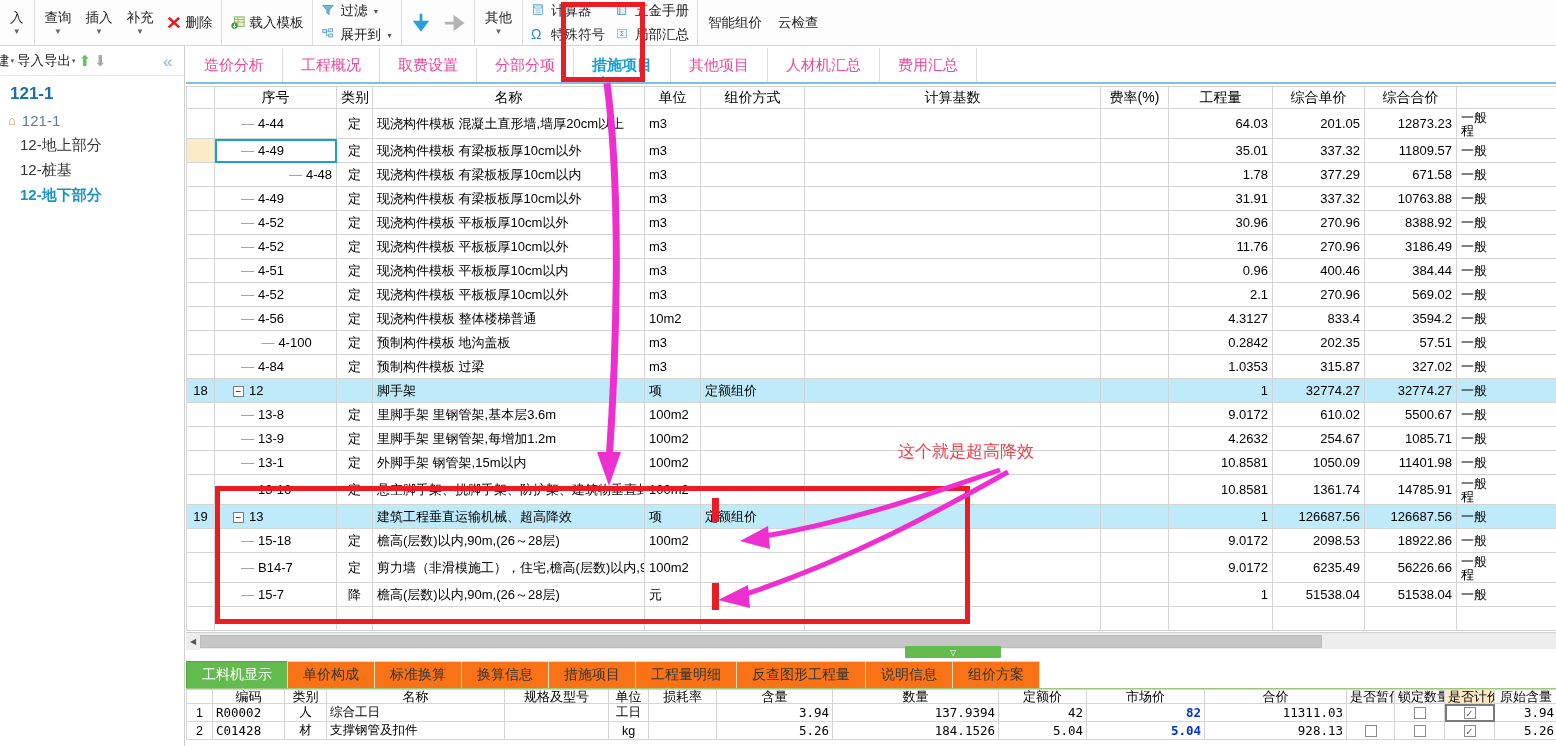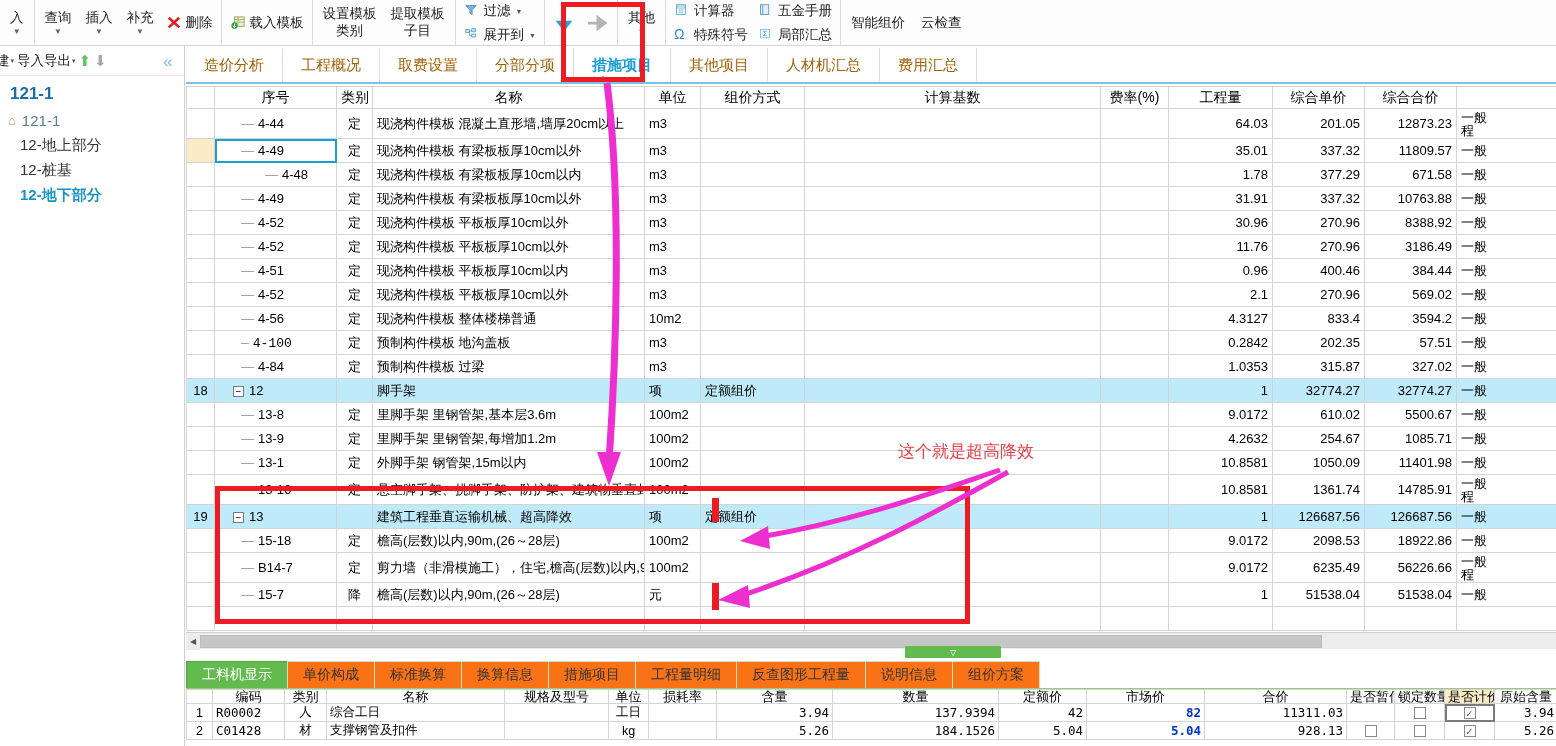--- a/index.html
+++ b/index.html
@@ -76,21 +76,21 @@
   }
 
   
   .tabbar {
     position: absolute; left: 186px; top: 48px; width: 1370px; height: 36px;
     display: flex; align-items: flex-end;
     border-bottom: 2px solid #7cc0e8; background: #fff;
   }
   .tab {
     height: 34px; display:flex; align-items:center; justify-content:center;
-    padding: 0 18px; font-size: 15px; color:#a16207;
+    padding: 0 18px; font-size: 15px; color:#ec4899;
     border-right: 1px solid #dcdcdc; cursor: pointer; white-space:nowrap;
   }
   .tab.active { color: #1a9fd4; font-weight: bold; }
   .tab-pointer {
     position:absolute; left:598px; top:72px; color:#2aa3dd; font-size:10px;
   }
 
   
   .grid-wrap {
     position: absolute; left: 186px; top: 86px; width: 1370px; height: 545px;
@@ -227,30 +227,20 @@
             <circle cx="4" cy="11" r="3.6" fill="#3aa24a"></circle>
             <path d="M4 9 L4 13 M2.4 11.4 L4 13 L5.6 11.4" stroke="#fff" stroke-width="1" fill="none"></path>
           </svg>
         </span>
         <span>载入模板</span>
       </div>
     </div>
 
 
 
-    <div class="rgroup">
-      <div class="rbtn two">
-        <span style="white-space:pre-line; text-align:center;">设置模板
-类别</span>
-      </div>
-      <div class="rbtn two">
-        <span style="white-space:pre-line; text-align:center;">提取模板
-子目</span>
-      </div>
-    </div>
 
     <div class="rgroup">
       <div class="stackcol">
         <div class="rbtn-h">
           <span class="ico">
             <svg viewBox="0 0 16 16" width="14" height="12">
                 <path d="M1 2 H15 L9.5 8 V14 L6.5 12 V8 Z" fill="#6fb7e0" stroke="#3f8ab5"></path>
               </svg>
           </span>
           <span>过滤</span>
@@ -460,21 +450,21 @@
             <td></td>
             <td></td>
             <td class="num"></td>
             <td class="num">35.01</td>
             <td class="num">337.32</td>
             <td class="num">11809.57</td>
             <td class="wrap2" style="white-space: pre-line;">一般</td>
           </tr>
           <tr class="r24">
             <td class="ctr"></td>
-            <td class="ctr mono"><span style="display:inline-block;width:100%;text-align:center;padding-left:22px;"><span class="dash">—</span><span>4-48</span></span></td>
+            <td class="ctr mono"><span style="display:inline-block;width:100%;text-align:right;padding-left:22px;"><span class="dash">—</span><span>4-48</span></span></td>
             <td class="ctr">定</td>
             <td>现浇构件模板  有梁板板厚10cm以内</td>
             <td class="mono">m3</td>
             <td></td>
             <td></td>
             <td class="num"></td>
             <td class="num">1.78</td>
             <td class="num">377.29</td>
             <td class="num">671.58</td>
             <td class="wrap2" style="white-space: pre-line;">一般</td>
@@ -558,21 +548,21 @@
             <td></td>
             <td></td>
             <td class="num"></td>
             <td class="num">4.3127</td>
             <td class="num">833.4</td>
             <td class="num">3594.2</td>
             <td class="wrap2" style="white-space: pre-line;">一般</td>
           </tr>
           <tr class="r24">
             <td class="ctr"></td>
-            <td class="ctr mono"><span style="display:inline-block;width:100%;text-align:left;padding-left:22px;font-family:Liberation Mono, monospace;"><span class="dash">—</span><span>4-100</span></span></td>
+            <td class="ctr mono"><span style="display:inline-block;width:100%;text-align:center;padding-left:22px;"><span class="dash">—</span><span>4-100</span></span></td>
             <td class="ctr">定</td>
             <td>预制构件模板  地沟盖板</td>
             <td class="mono">m3</td>
             <td></td>
             <td></td>
             <td class="num"></td>
             <td class="num">0.2842</td>
             <td class="num">202.35</td>
             <td class="num">57.51</td>
             <td class="wrap2" style="white-space: pre-line;">一般</td>

